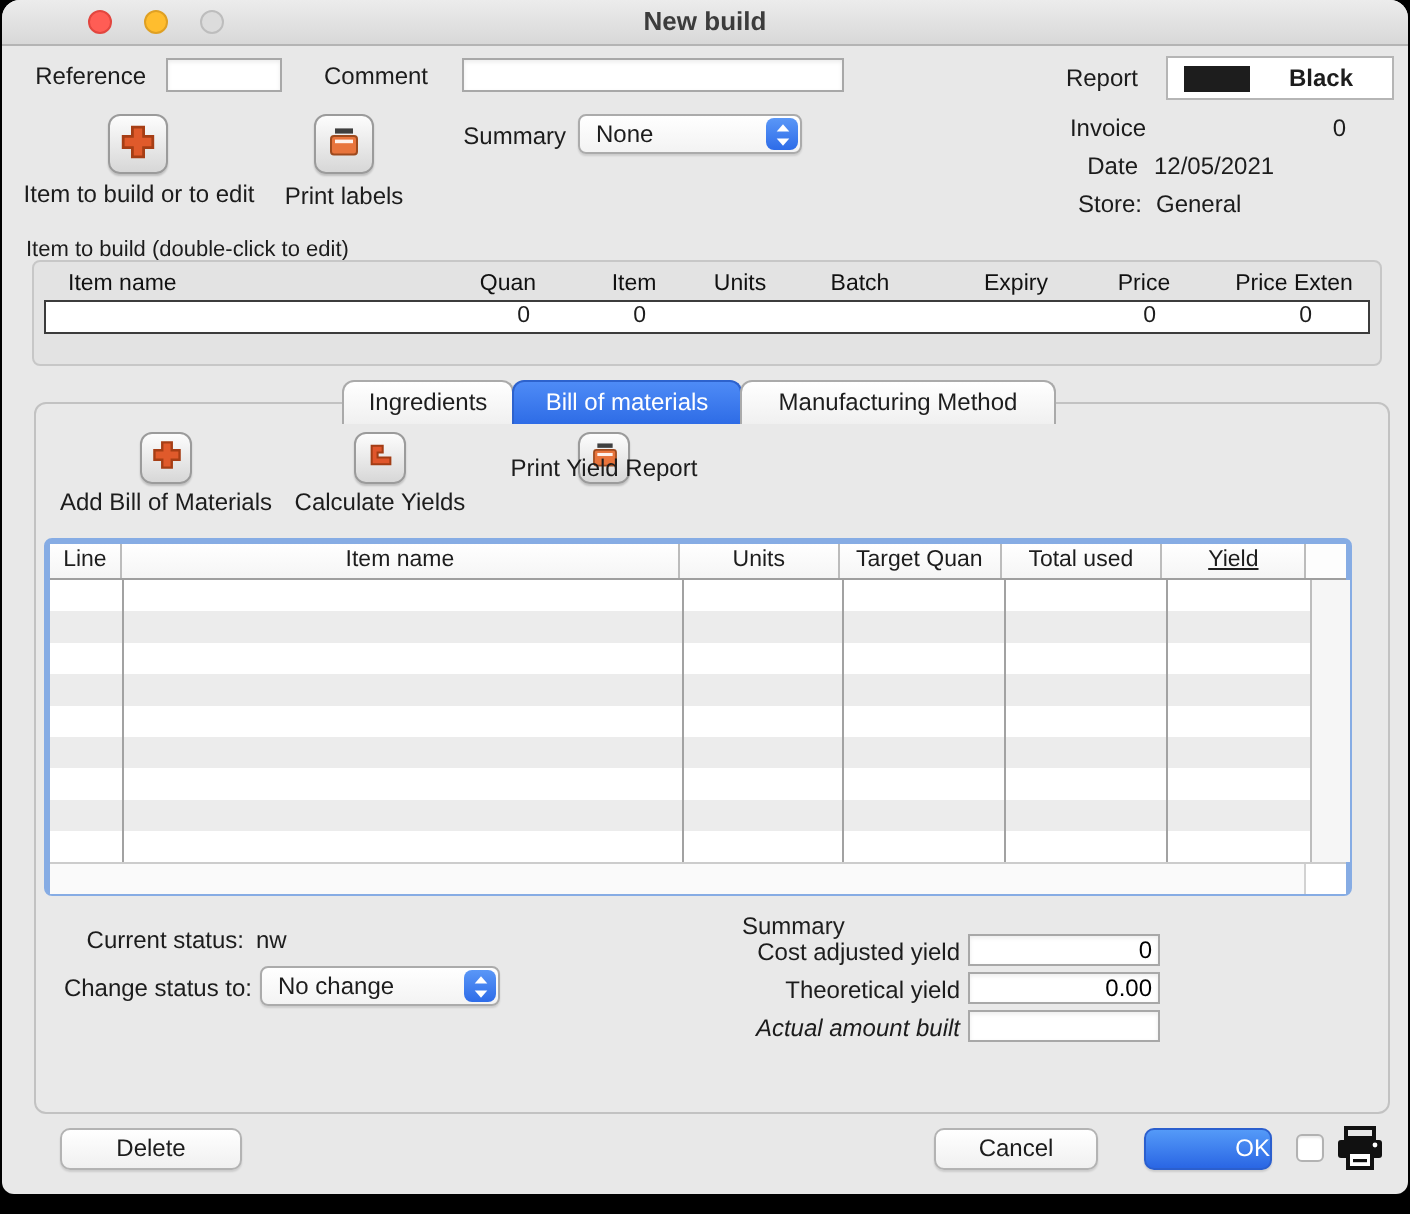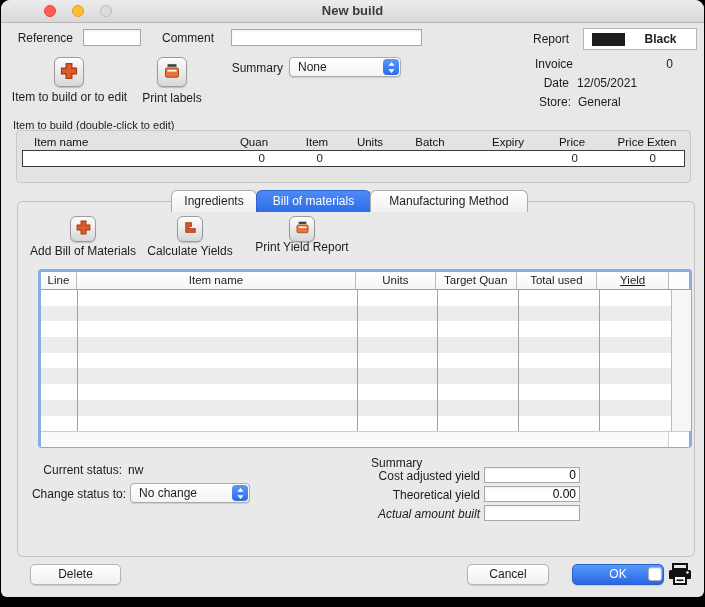--- a/index.html
+++ b/index.html
@@ -61,21 +61,21 @@
        border-radius:6px 6px 0 0;background:linear-gradient(#ffffff,#f0f0f0);
        text-align:center;line-height:21px;font-size:12px;z-index:3;}
   .tab.active{background:linear-gradient(#4e8bf6,#2e6ce6);border-color:#2d62cd;color:#fff;}
 
   
   .panel{position:absolute;left:16px;top:201px;width:678px;height:356px;background:#e9e9e9;
          border:1px solid #c2c2c2;border-radius:6px;box-sizing:border-box;z-index:1;}
 
   
   .bom{position:absolute;left:21px;top:269px;width:654px;height:179px;z-index:2;
-       border:3px solid #86ace4;border-radius:4px;background:#fff;box-sizing:border-box;margin-left:16px;}
+       border:3px solid #86ace4;border-radius:4px;background:#fff;box-sizing:border-box;}
   .bom-hdr{position:relative;height:17px;background:linear-gradient(#ffffff,#f5f5f5);
            border-bottom:1px solid #9f9f9f;display:flex;}
   .bom-hdr div{box-sizing:border-box;border-right:1px solid #bcbcbc;font-size:11.5px;
                text-align:center;line-height:16px;overflow:hidden;white-space:nowrap;}
   .bom-hdr div:last-child{border-right:none;}
   .bom-body{position:relative;height:141px;
             background:repeating-linear-gradient(#ffffff 0 15.7px,#ececec 15.7px 31.4px);}
   .bom-row{height:15.7px;}
   .vsep{position:absolute;top:0;bottom:0;width:1px;background:#a2a2a2;}
   .vtrack{position:absolute;top:0;bottom:0;left:630px;width:20px;background:#f6f6f6;}
@@ -199,21 +199,21 @@
 
   <div class="icon-btn" style="left:288px;top:216px;width:26px;height:26px;z-index:2;">
     <span>
       <svg width="17" height="17" viewBox="0 0 20 20">
         <rect x="5.5" y="3.2" width="9" height="2.6" fill="#3f3f3f"></rect>
         <rect x="3.5" y="7" width="13" height="9.2" rx="1.5" fill="#e8743c" stroke="#9d4a1e"></rect>
         <rect x="5.5" y="8.8" width="9" height="1.8" fill="#ffffff" opacity="0.9"></rect>
       </svg>
     </span>
   </div>
-  <div class="btn-caption" style="left:241px;top:241px;width:120px;z-index:2;">Print Yield Report</div>
+  <div class="btn-caption" style="left:241px;top:228px;width:120px;z-index:2;">Print Yield Report</div>
 
   <div class="bom">
     <div class="bom-hdr">
       <div style="width:36px;">Line</div>
       <div style="width:280px;">Item name</div>
       <div style="width:80px;">Units</div>
       <div style="width:81px;">Target Quan</div>
       <div style="width:81px;">Total used</div>
       <div style="width:72px;text-decoration:underline;">Yield</div>
       <div style="width:20px;background:#fdfdfd;"></div>
@@ -258,21 +258,21 @@
   <span class="group-title">Summary</span>
   <span class="abs label r" style="left:360px;top:469px;width:119px;z-index:2;">Cost adjusted yield</span>
   <input class="tf r" style="left: 483px; top: 467px; width: 96px; height: 16px; z-index: 2;" value="0">
   <span class="abs label r" style="left:360px;top:488px;width:119px;z-index:2;">Theoretical yield</span>
   <input class="tf r" style="left: 483px; top: 486px; width: 96px; height: 16px; z-index: 2;" value="0.00">
   <span class="abs label r" style="left:360px;top:507px;width:119px;z-index:2;font-style:italic;">Actual amount built</span>
   <input class="tf r" style="left: 483px; top: 505px; width: 96px; height: 16px; z-index: 2;" value="">
 
   <div class="btn" style="left:29px;top:564px;width:91px;">Delete</div>
   <div class="btn" style="left:466px;top:564px;width:82px;">Cancel</div>
-  <div class="btn primary" style="left:571px;top:564px;width:92px;">OK</div>
+  <div class="btn primary" style="left:571px;top:564px;width:64px;text-align:right;">OK</div>
   <div class="checkbox"></div>
   <div class="abs" style="left:666px;top:562px;">
     <svg width="26" height="24" viewBox="0 0 26 24">
       <rect x="6" y="2" width="14" height="5" fill="none" stroke="#111" stroke-width="2"></rect>
       <rect x="2" y="8" width="22" height="9" rx="1.5" fill="#111"></rect>
       <circle cx="20.5" cy="10.5" r="1.2" fill="#fff"></circle>
       <rect x="7" y="14" width="12" height="8" fill="#fff" stroke="#111" stroke-width="2"></rect>
       <rect x="9.5" y="17.5" width="7" height="1.6" fill="#111"></rect>
     </svg>
   </div>

